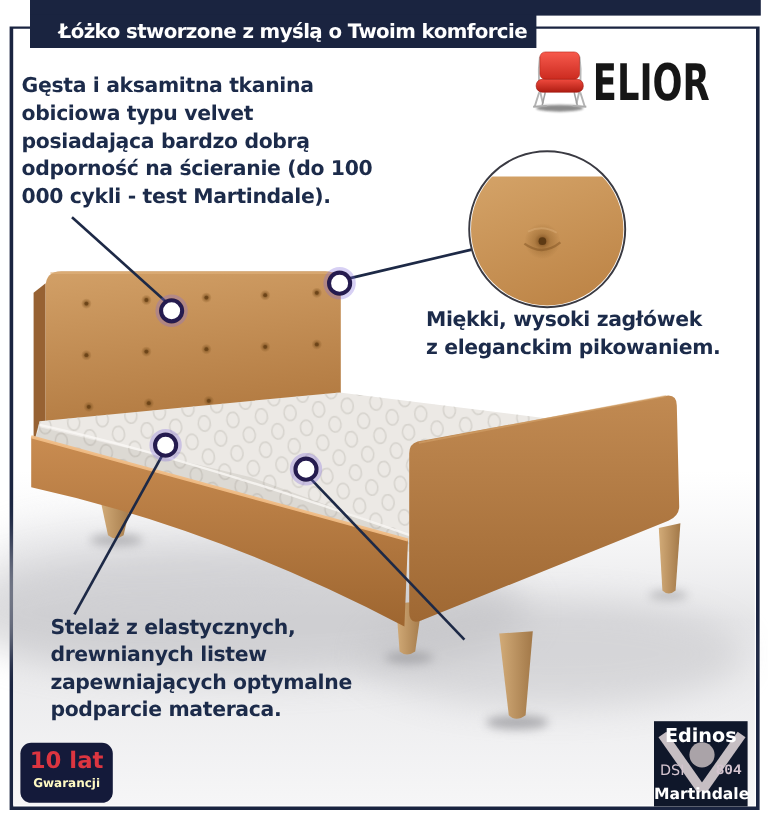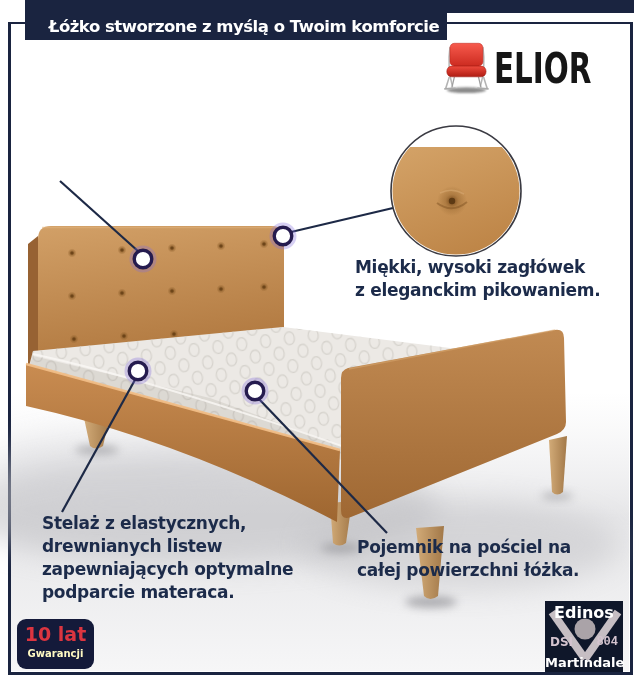--- a/index.html
+++ b/index.html
@@ -22,21 +22,21 @@
   .c2{left:355px;top:256px;}
   .c3{left:18px;top:512px;margin-left:24px;}
   .c4{left:357px;top:536px;}
   .warranty{position:absolute;left:17px;top:619px;width:77px;height:50px;background:#141a3a;
             border-radius:9px;text-align:center;}
   .warranty .years{color:#dc3540;font-weight:bold;font-size:19px;line-height:22px;margin-top:4px;}
   .warranty .label{color:#fef9c3;font-weight:bold;font-size:10px;line-height:17px;}
   .edinos{position:absolute;left:545px;top:601px;width:78px;height:71px;background:#0f172a;}
   .edinos .ed-name{position:absolute;left:0;top:2px;width:100%;text-align:center;
                    color:#ffffff;font-weight:bold;font-size:16px;}
-  .edinos .ed-left{position:absolute;left:5px;top:34px;color:#d4c4cf;font-weight:bold;font-size:12px;}
+  .edinos .ed-left{position:absolute;left:5px;top:34px;color:#d4c4cf;font-weight:normal;font-size:12px;}
   .edinos .ed-right{position:absolute;right:5px;top:34px;color:#d4c4cf;font-weight:bold;font-size:12px;font-family:Liberation Mono, monospace;}
   .edinos .ed-bottom{position:absolute;left:0;bottom:2px;width:100%;text-align:center;
                      color:#ffffff;font-weight:bold;font-size:13px;}
   .edinos svg{position:absolute;left:0;top:0;}
 </style>
 </head>
 <body>
 
 <div class="page">
 
@@ -255,28 +255,31 @@
         <circle cx="138" cy="371" r="12" fill="none" stroke="rgba(130,110,220,0.32)" stroke-width="3"></circle>
         <circle cx="138" cy="371" r="8.8" fill="#ffffff" stroke="#251b4f" stroke-width="3.4"></circle>
       </g>
       <g>
         <circle cx="255" cy="391" r="12" fill="none" stroke="rgba(130,110,220,0.32)" stroke-width="3"></circle>
         <circle cx="255" cy="391" r="8.8" fill="#ffffff" stroke="#251b4f" stroke-width="3.4"></circle>
       </g>
     </g>
   </svg>
 
+  <div class="callout c1">Gęsta i aksamitna tkanina
+obiciowa typu velvet
+posiadająca bardzo dobrą
+odporność na ścieranie (do 100
+000 cykli - test Martindale).</div>
   <div class="callout c2">Miękki, wysoki zagłówek
 z eleganckim pikowaniem.</div>
   <div class="callout c3">Stelaż z elastycznych,
 drewnianych listew
 zapewniających optymalne
 podparcie materaca.</div>
-  <div class="callout c4">Pojemnik na pościel na
-całej powierzchni łóżka.</div>
 
   <div class="warranty">
     <div class="years">10 lat</div>
     <div class="label">Gwarancji</div>
   </div>
 
   <div class="edinos">
     <svg width="78" height="71" viewBox="0 0 78 71">
       <path d="M7,11 L40,58" stroke="#c6bec3" stroke-width="8" fill="none"></path>
       <path d="M40,58 L73,11" stroke="#c6bec3" stroke-width="8" fill="none"></path>

